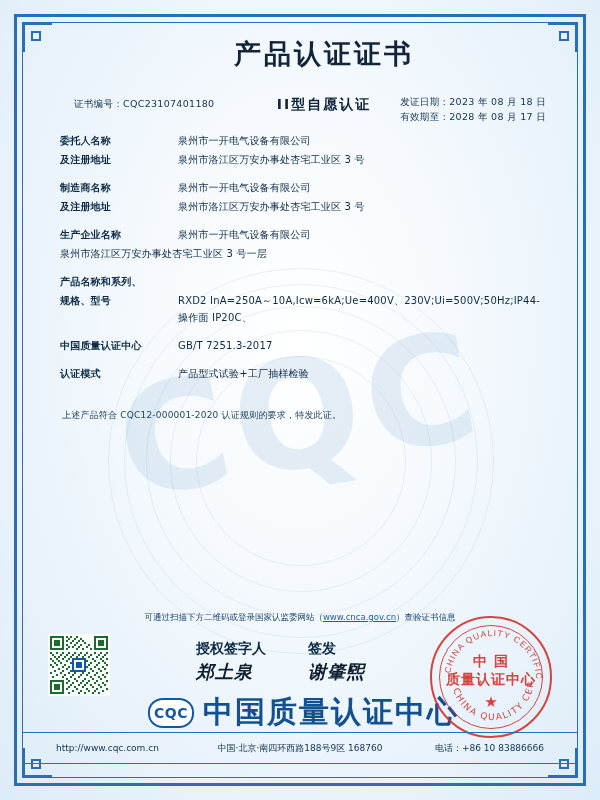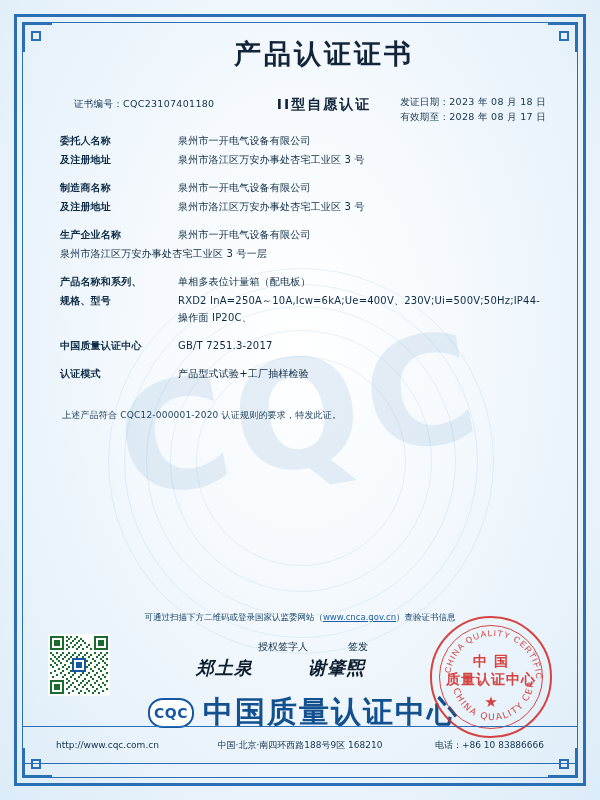--- a/index.html
+++ b/index.html
@@ -197,24 +197,23 @@
 
   
   .sig-block {
     position: absolute;
     left: 196px; top: 640px;
     width: 190px;
   }
   .sig-heads {
     display: flex;
     font-family: "DejaVu Sans", "Liberation Sans", sans-serif;
-    font-size: 10px;
-    font-weight: normal;
+    font-size: 14px;
+    font-weight: bold;
     color: #0d2b45;
-    text-align: right;
   }
   .sig-heads .h1 { width: 112px; }
   .sig-heads .h2 { width: 60px; }
   .sig-names {
     display: flex;
     margin-top: 2px;
   }
   .sig-names .n {
     font-family: Liberation Mono, monospace;
     font-size: 18px;
@@ -291,21 +290,21 @@
     color: #d4302c;
     font-size: 15px;
     line-height: 1;
   }
   .seal svg { position: absolute; left: 0; top: 0; }
 
   
   .bottom-bar {
     position: absolute;
     left: 22px; right: 22px; bottom: 36px;
-    height: 38px;
+    height: 32px;
     border-top: 1px solid #2a6fb5;
     border-bottom: 1px solid #2a6fb5;
     display: flex;
     align-items: center;
     font-family: "DejaVu Sans", "Liberation Sans", sans-serif;
     font-size: 9px;
     color: #11324e;
     box-sizing: border-box;
   }
   .bottom-bar .bb-left { position: absolute; left: 34px; }
@@ -379,21 +378,20 @@
       <div class="field-label">生产企业名称</div>
       <div class="field-value">泉州市一开电气设备有限公司</div>
     </div>
     <div class="field-row">
       <div class="field-value">泉州市洛江区万安办事处杏宅工业区 3 号一层</div>
     </div>
     <div class="group-gap"></div>
 
     <div class="field-row">
       <div class="field-label">产品名称和系列、</div>
-      <div class="field-value">单相多表位计量箱（配电板）</div>
     </div>
     <div class="field-row">
       <div class="field-label">规格、型号</div>
       <div class="field-value">RXD2 InA=250A～10A,Icw=6kA;Ue=400V、230V;Ui=500V;50Hz;IP44-操作面 IP20C、</div>
     </div>
     <div class="group-gap"></div>
 
     <div class="field-row">
       <div class="field-label">中国质量认证中心</div>
       <div class="field-value">GB/T 7251.3-2017</div>
@@ -649,17 +647,17 @@
     </svg>
     <div class="seal-center">
       <div>中 国</div>
       <div>质量认证中心</div>
     </div>
     <div class="seal-star">★</div>
   </div>
 
   <div class="bottom-bar">
     <div class="bb-left">http://www.cqc.com.cn</div>
-    <div class="bb-center">中国·北京·南四环西路188号9区   168210</div>
+    <div class="bb-center">中国·北京·南四环西路188号9区   168760</div>
     <div class="bb-right">电话：+86 10 83886666</div>
   </div>
 
 </div>
 
 </body></html>

